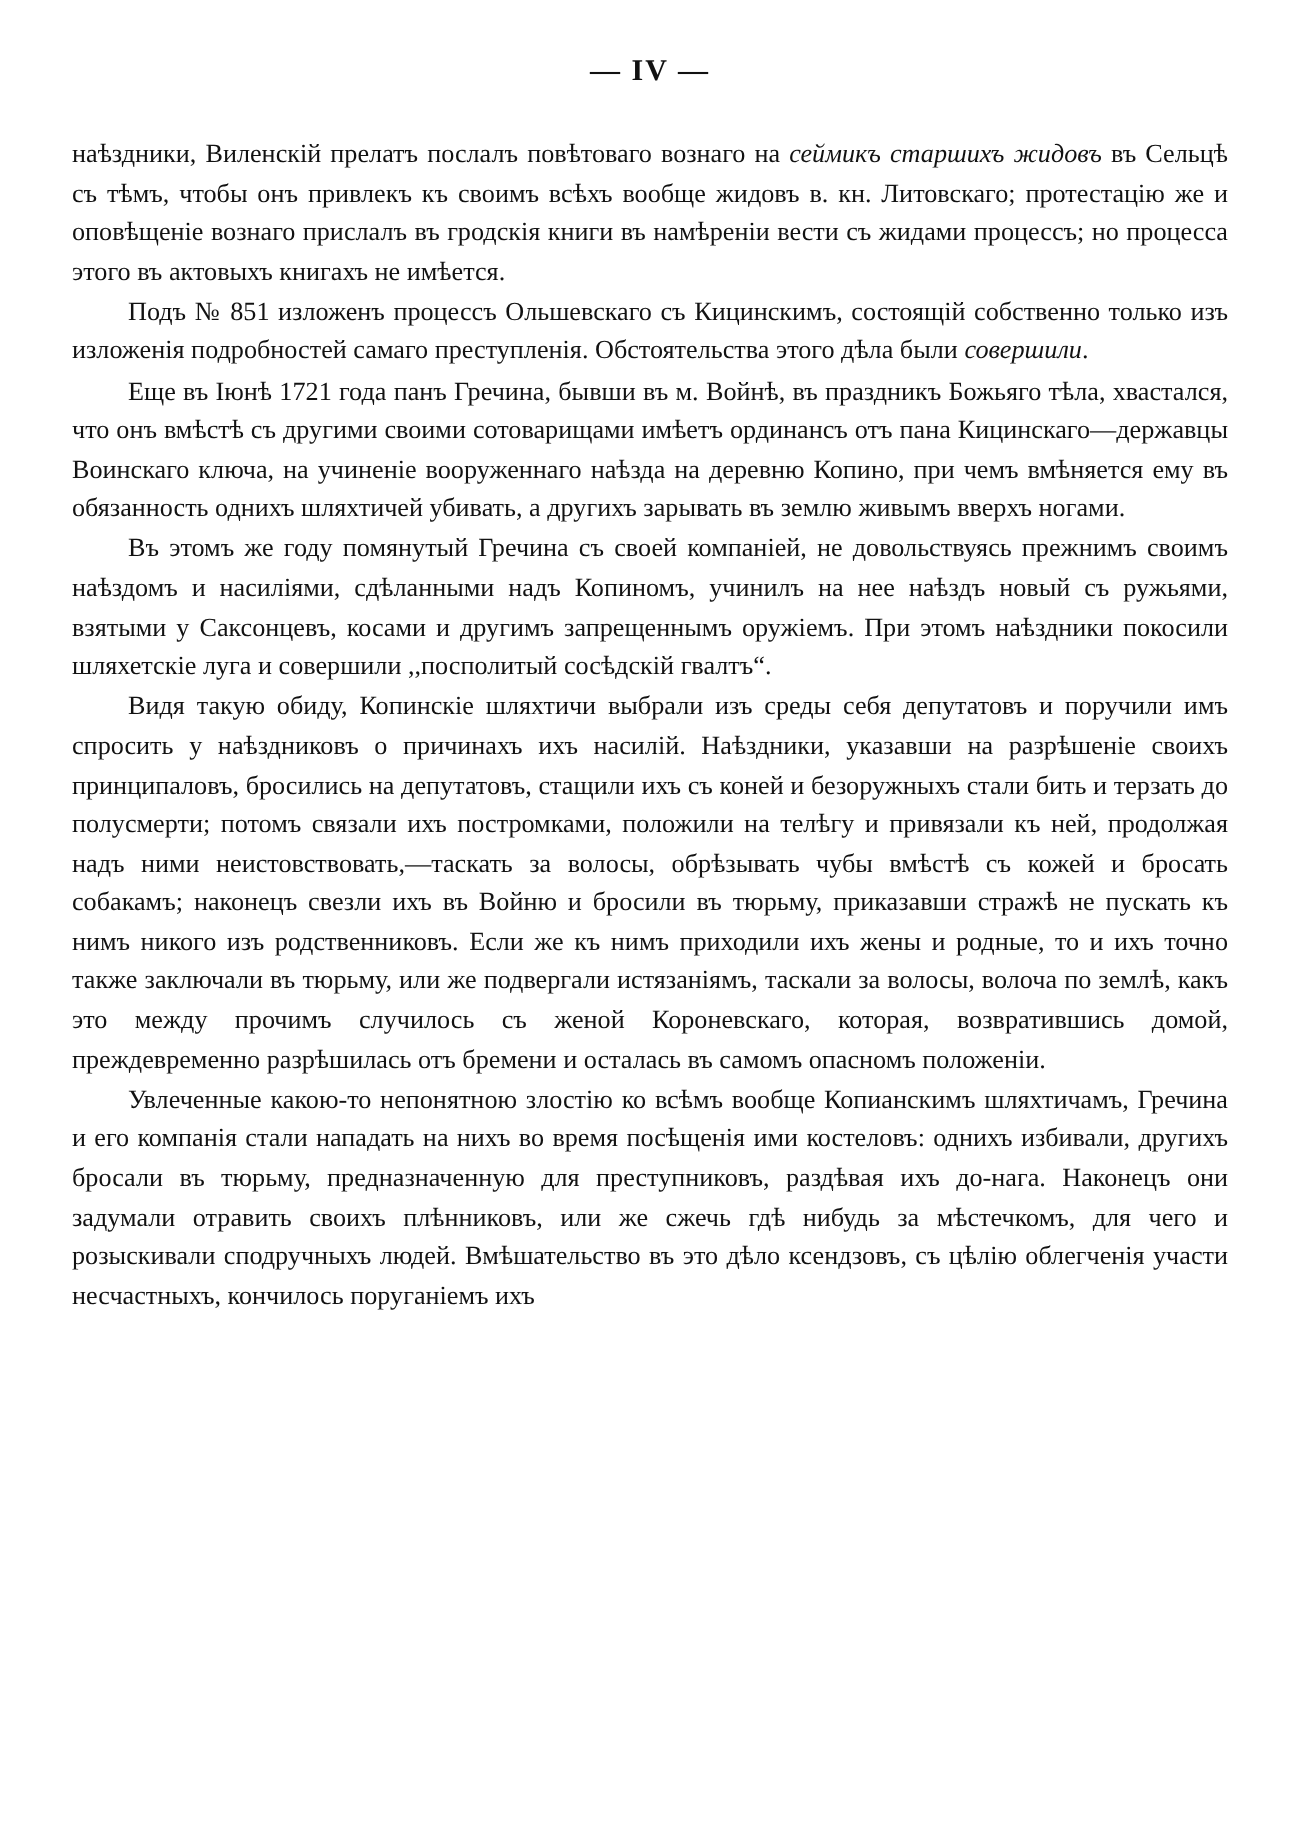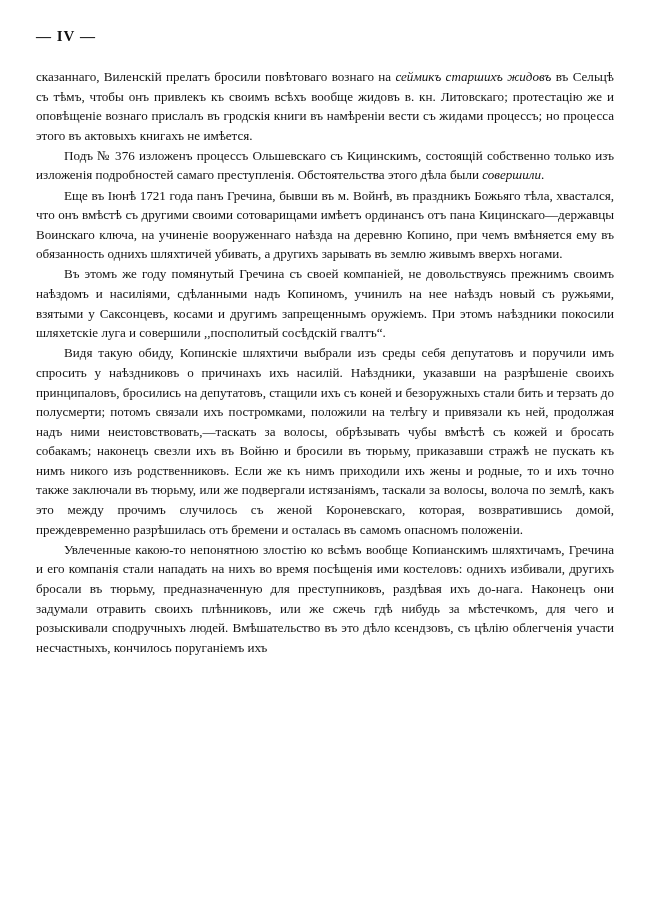--- a/index.html
+++ b/index.html
@@ -16,20 +16,21 @@
     overflow: hidden;
   }
   .page {
     position: relative;
     width: 650px;
     height: 919px;
     box-sizing: border-box;
     padding: 28px 36px 10px 36px;
   }
   .page-header {
+    text-align: center;
     font-size: 15px;
     font-weight: bold;
     letter-spacing: 1px;
     margin: 0 0 22px 0;
     color: #111;
   }
   .body-text {
     font-size: 13.1px;
     line-height: 19.6px;
     text-align: justify;
@@ -46,20 +47,20 @@
   .em-italic {
     font-style: italic;
   }
 </style>
 </head>
 <body>
 
 <div class="page">
   <div class="page-header">— IV —</div>
   <div class="body-text">
-      <p><span>сказаннаго, Виленскій прелатъ бросили повѣтоваго вознаго на </span><span class="em-italic">сеймикъ старшихъ жидовъ</span><span> въ Сельцѣ съ тѣмъ, чтобы онъ привлекъ къ своимъ всѣхъ вообще жидовъ в. кн. Литовскаго; протестацію же и оповѣщеніе вознаго прислалъ въ гродскія книги въ намѣреніи вести съ жидами процессъ; но процесса этого въ актовыхъ книгахъ не имѣется.</span></p>
-      <p class="ind"><span>Подъ № 376 изложенъ процессъ Ольшевскаго съ Кицинскимъ, состоящій собственно только изъ изложенія подробностей самаго преступленія. Обстоятельства этого дѣла были </span><span class="em-italic">совершили</span><span>.</span></p>
+      <p><span>наѣздники, Виленскій прелатъ послалъ повѣтоваго вознаго на </span><span class="em-italic">сеймикъ старшихъ жидовъ</span><span> въ Сельцѣ съ тѣмъ, чтобы онъ привлекъ къ своимъ всѣхъ вообще жидовъ в. кн. Литовскаго; протестацію же и оповѣщеніе вознаго прислалъ въ гродскія книги въ намѣреніи вести съ жидами процессъ; но процесса этого въ актовыхъ книгахъ не имѣется.</span></p>
+      <p class="ind"><span>Подъ № 851 изложенъ процессъ Ольшевскаго съ Кицинскимъ, состоящій собственно только изъ изложенія подробностей самаго преступленія. Обстоятельства этого дѣла были </span><span class="em-italic">совершили</span><span>.</span></p>
       <p class="ind"><span>Еще въ Іюнѣ 1721 года панъ Гречина, бывши въ м. Войнѣ, въ праздникъ Божьяго тѣла, хвастался, что онъ вмѣстѣ съ другими своими сотоварищами имѣетъ ординансъ отъ пана Кицинскаго—державцы Воинскаго ключа, на учиненіе вооруженнаго наѣзда на деревню Копино, при чемъ вмѣняется ему въ обязанность однихъ шляхтичей убивать, а другихъ зарывать въ землю живымъ вверхъ ногами.</span></p>
       <p class="ind"><span>Въ этомъ же году помянутый Гречина съ своей компаніей, не довольствуясь прежнимъ своимъ наѣздомъ и насиліями, сдѣланными надъ Копиномъ, учинилъ на нее наѣздъ новый съ ружьями, взятыми у Саксонцевъ, косами и другимъ запрещеннымъ оружіемъ. При этомъ наѣздники покосили шляхетскіе луга и совершили ,,посполитый сосѣдскій гвалтъ“.</span></p>
       <p class="ind"><span>Видя такую обиду, Копинскіе шляхтичи выбрали изъ среды себя депутатовъ и поручили имъ спросить у наѣздниковъ о причинахъ ихъ насилій. Наѣздники, указавши на разрѣшеніе своихъ принципаловъ, бросились на депутатовъ, стащили ихъ съ коней и безоружныхъ стали бить и терзать до полусмерти; потомъ связали ихъ постромками, положили на телѣгу и привязали къ ней, продолжая надъ ними неистовствовать,—таскать за волосы, обрѣзывать чубы вмѣстѣ съ кожей и бросать собакамъ; наконецъ свезли ихъ въ Войню и бросили въ тюрьму, приказавши стражѣ не пускать къ нимъ никого изъ родственниковъ. Если же къ нимъ приходили ихъ жены и родные, то и ихъ точно также заключали въ тюрьму, или же подвергали истязаніямъ, таскали за волосы, волоча по землѣ, какъ это между прочимъ случилось съ женой Короневскаго, которая, возвратившись домой, преждевременно разрѣшилась отъ бремени и осталась въ самомъ опасномъ положеніи.</span></p>
       <p class="ind"><span>Увлеченные какою-то непонятною злостію ко всѣмъ вообще Копианскимъ шляхтичамъ, Гречина и его компанія стали нападать на нихъ во время посѣщенія ими костеловъ: однихъ избивали, другихъ бросали въ тюрьму, предназначенную для преступниковъ, раздѣвая ихъ до-нага. Наконецъ они задумали отравить своихъ плѣнниковъ, или же сжечь гдѣ нибудь за мѣстечкомъ, для чего и розыскивали сподручныхъ людей. Вмѣшательство въ это дѣло ксендзовъ, съ цѣлію облегченія участи несчастныхъ, кончилось поруганіемъ ихъ</span></p>
     </div>
 </div>
 
 </body></html>

